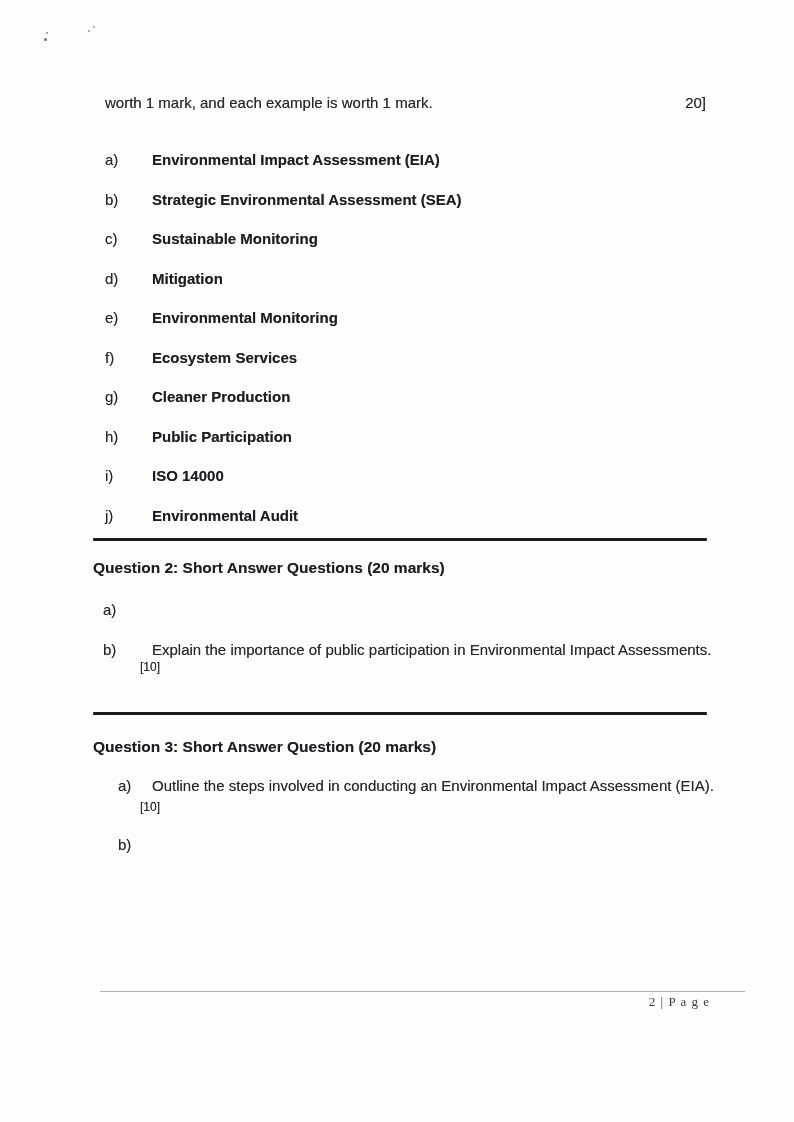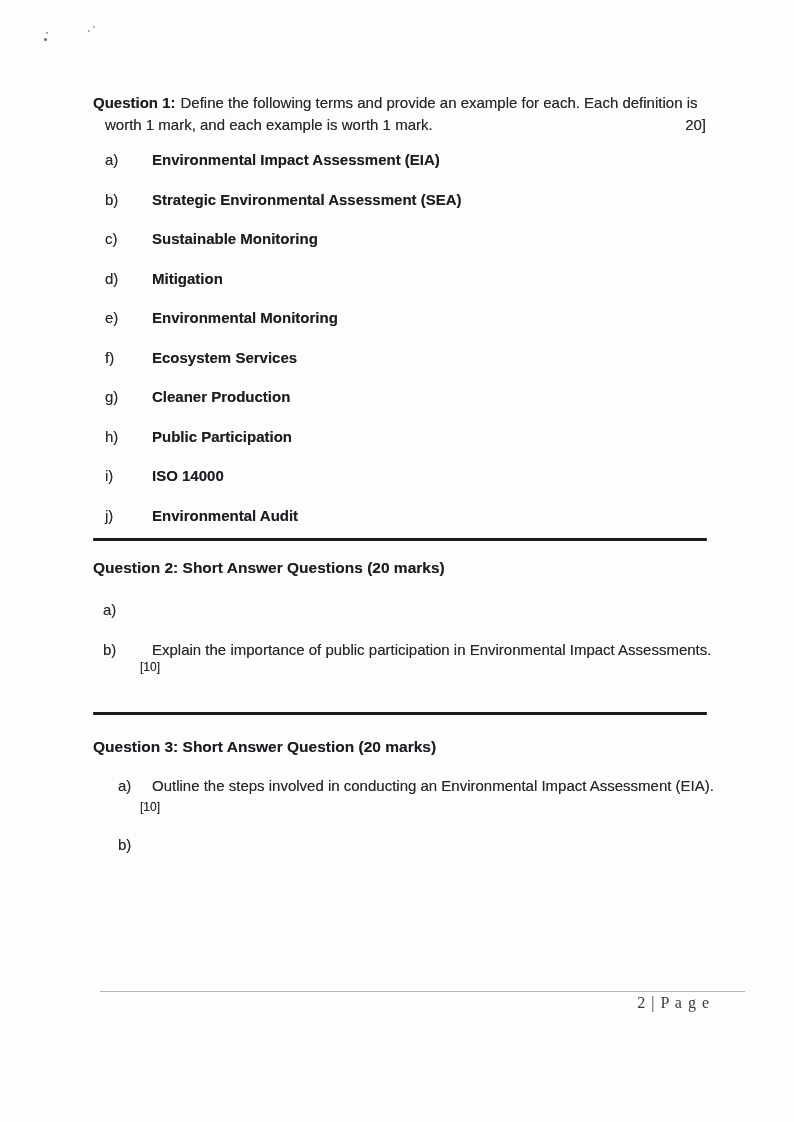--- a/index.html
+++ b/index.html
@@ -92,42 +92,39 @@
   .q3-line2 { top: 798px; }
 
   
   .footer-line {
     left: 100px; top: 991px; width: 645px; height: 1px;
     background: var(--footer_line, #b4b4b4);
   }
   .footer-text {
     right: 84px; top: 994px;
     font-family: "Liberation Serif", "DejaVu Serif", serif;
-    font-size: 16px;
+    font-size: 13px;
     letter-spacing: 1px;
     color: var(--footer_ink, #3a3a3e);
   }
 
   
   .q1-heading, .term-row, .q-heading, .q-item, .wrap-line2 {
     text-shadow: 0 0 0.4px rgba(38,38,44,0.55);
   }
 </style>
 </head>
 <body>
 
 <div class="speck s1"></div>
 <div class="speck s2"></div>
 <div class="speck s3"></div>
 <div class="speck s4"></div>
 
 <div class="abs q1-heading">
-  <div class="q1-line1">
-    <span class="bold-label">Question 1:</span><span class="intro-rest">Define the following terms and provide an example for each. Each definition is</span>
-  </div>
   <div class="q1-line2">
     <span>worth 1 mark, and each example is worth 1 mark.</span>
     <span class="q1-marks">20]</span>
   </div>
 </div>
 
 <div class="abs q1-list">
   <div class="term-row">
     <span class="term-marker">a)</span>
     <span class="term-label">Environmental Impact Assessment (EIA)</span>

